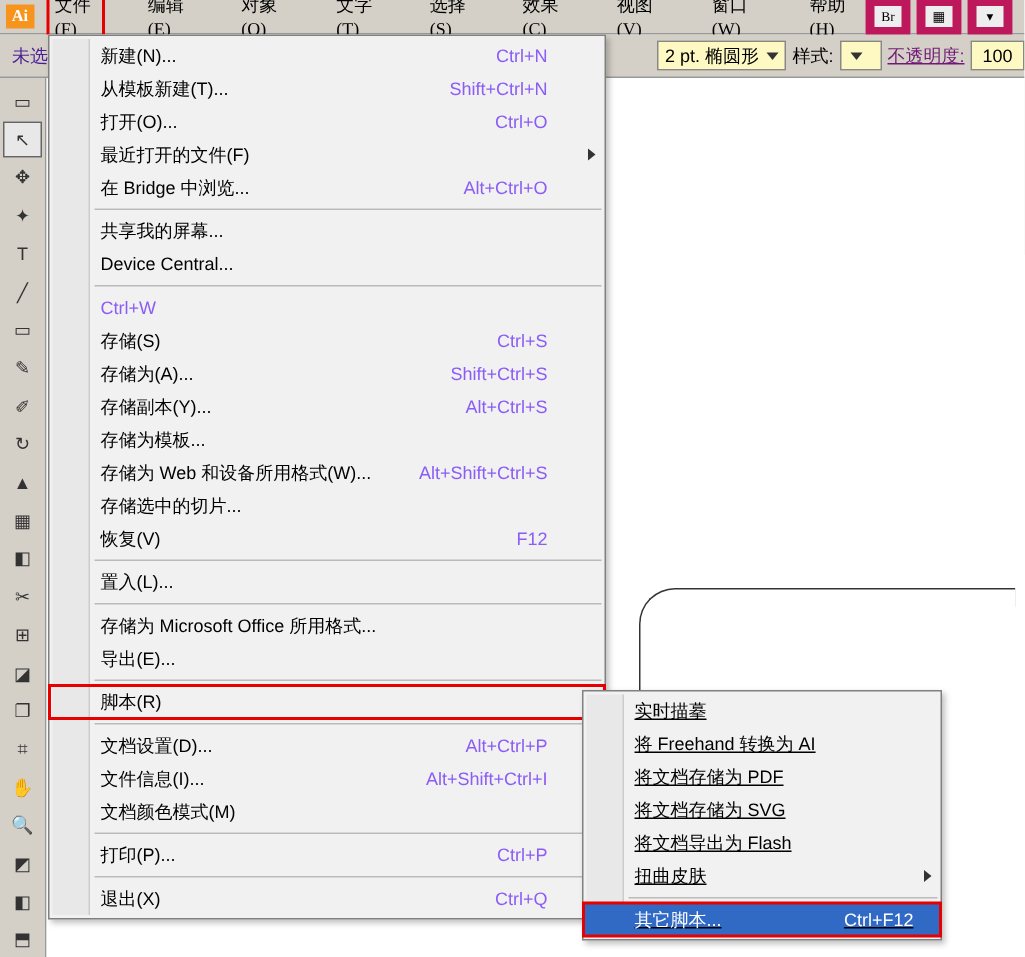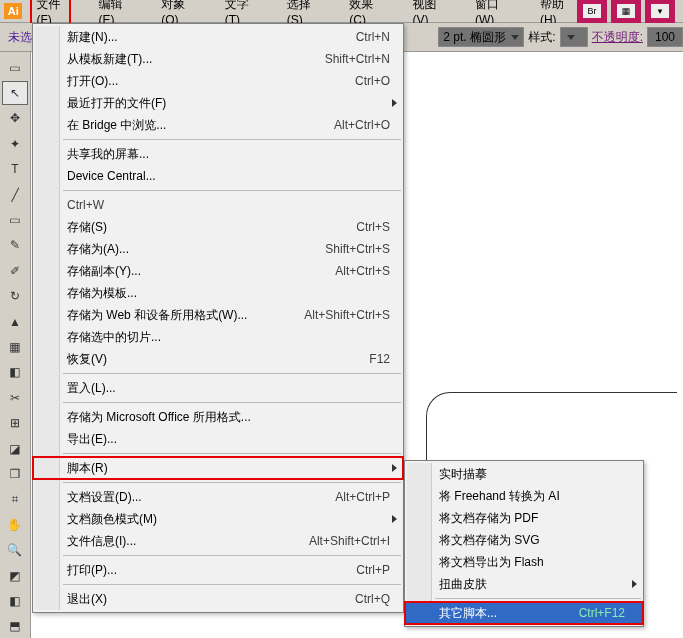--- a/index.html
+++ b/index.html
@@ -12,20 +12,21 @@
     overflow: hidden;
     position: relative;
   }
   .menubar {
     display: flex;
     align-items: center;
     height: 22px;
     background: #d4d0c8;
     border-bottom: 1px solid #999;
     padding-left: 4px;
+    font-family: Liberation Serif, serif;
   }
   .logo {
     width: 22px;
     height: 16px;
     background: #f7941e;
     color: #fff;
     font-weight: bold;
     font-size: 11px;
     text-align: center;
     line-height: 16px;
@@ -64,21 +65,21 @@
     height: 28px;
     background: #d4d0c8;
     display: flex;
     align-items: center;
     padding-left: 8px;
     gap: 4px;
     border-bottom: 1px solid #999;
   }
   .toolbar2-label { color: #4c1d95; }
   .toolbar2 .field {
-    background: #737373;
+    background: #fef9c3;
     border: 1px solid #888;
     padding: 1px 4px;
     height: 16px;
     line-height: 16px;
     display: inline-block;
   }
   .dropdown-arrow {
     display:inline-block;width:0;height:0;border-left:4px solid transparent;
     border-right:4px solid transparent;border-top:5px solid #333;margin-left:2px;vertical-align:middle;
   }
@@ -133,55 +134,56 @@
     box-shadow: 2px 2px 4px rgba(0,0,0,0.25);
     padding: 2px 0;
   }
   .menu.file-menu {
     top: 23px;
     left: 32px;
     width: 370px;
   }
   .menu.script-menu {
     top: 460px;
-    left: 404px;
+    left: 388px;
     width: 238px;
+    text-decoration: underline;
   }
   .menu-gutter {
     position: absolute;
     top: 2px;
     bottom: 2px;
     left: 2px;
     width: 24px;
     background: #e8e8e8;
     border-right: 1px solid #ccc;
   }
   .menu-item {
     position: relative;
     display: flex;
     align-items: center;
     height: 22px;
     padding-left: 34px;
-    padding-right: 13px;
+    padding-right: 38px;
   }
   .menu-item .label { flex: 1; }
-  .menu-item .shortcut { color: #404040; text-align: right; white-space: nowrap; }
+  .menu-item .shortcut { color: #8b5cf6; text-align: right; white-space: nowrap; }
   .menu-item .arrow {
     position: absolute;
     right: 6px;
     width: 0; height: 0;
     border-top: 4px solid transparent;
     border-bottom: 4px solid transparent;
     border-left: 5px solid #333;
   }
   .menu-item.hl {
     background: #316AC5;
     color: #fff;
   }
-  .menu-item.hl .shortcut { color: #86efac; }
+  .menu-item.hl .shortcut { color: #ffffff; }
   .menu-item.boxed {
     outline: 2px solid #e60000;
     outline-offset: -1px;
     padding-right: 18px;
   }
   .menu-sep {
     height: 1px;
     margin: 3px 2px 3px 30px;
     background: #bbb;
   }
@@ -329,26 +331,26 @@
     <div class="menu-item boxed">
       <span class="label">脚本(R)</span>
       <span class="arrow"></span>
     </div>
     <div class="menu-sep"></div>
     <div class="menu-item">
       <span class="label">文档设置(D)...</span>
       <span class="shortcut">Alt+Ctrl+P</span>
     </div>
     <div class="menu-item">
+      <span class="label">文件信息(I)...</span>
+      <span class="shortcut">Alt+Shift+Ctrl+I</span>
+    </div>
+    <div class="menu-item">
       <span class="label">文档颜色模式(M)</span>
       <span class="arrow"></span>
-    </div>
-    <div class="menu-item">
-      <span class="label">文件信息(I)...</span>
-      <span class="shortcut">Alt+Shift+Ctrl+I</span>
     </div>
     <div class="menu-sep"></div>
     <div class="menu-item">
       <span class="label">打印(P)...</span>
       <span class="shortcut">Ctrl+P</span>
     </div>
     <div class="menu-sep"></div>
     <div class="menu-item">
       <span class="label">退出(X)</span>
       <span class="shortcut">Ctrl+Q</span>

